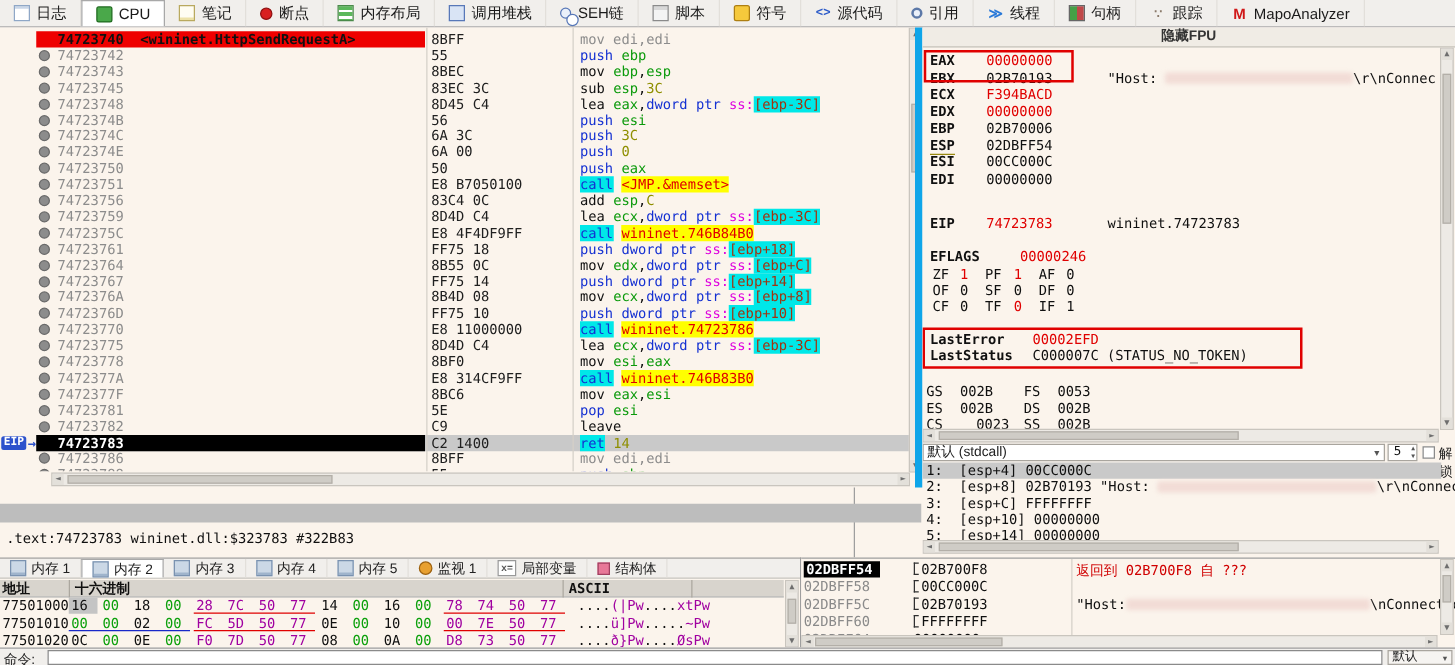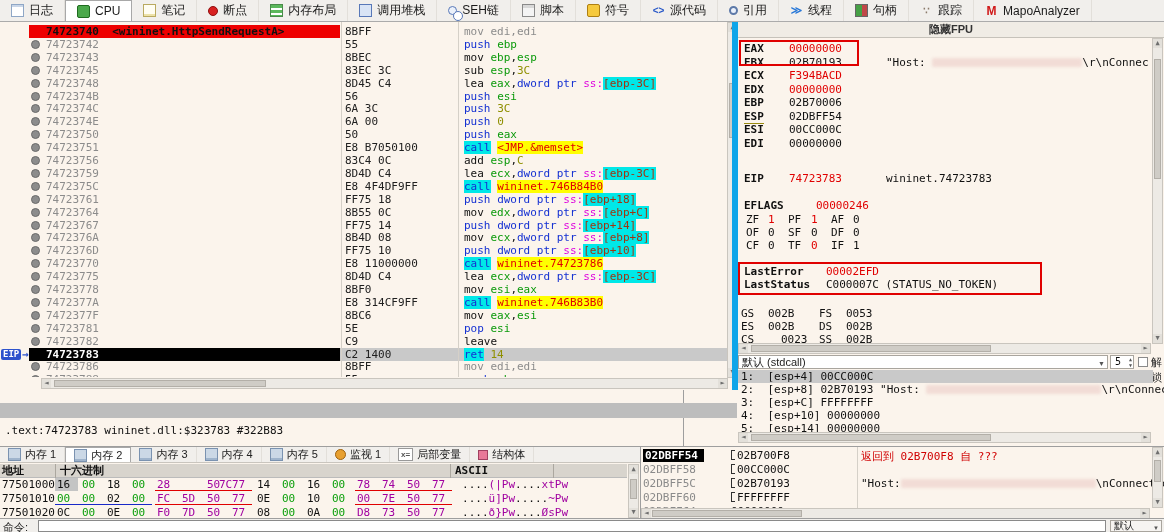--- a/index.html
+++ b/index.html
@@ -345,21 +345,21 @@
     </div>
     <div id="dump-rows">
         <div class="dumprow" style="position: absolute; left: 0px; top: 31px; width: 627px; height: 14px;">
           <span class="daddr">77501000</span>
           <div class="dsel" style="position: absolute; left: 55px; top: 0px; width: 23px; height: 13px;"></div>
           <span class="dbyte" style="position: absolute; left: 57px; top: 0px; width: 25px; height: 13px;">16</span>
           <span class="dbyte b-zero" style="position: absolute; left: 82px; top: 0px; width: 25px; height: 13px;">00</span>
           <span class="dbyte" style="position: absolute; left: 107px; top: 0px; width: 25px; height: 13px;">18</span>
           <span class="dbyte b-zero" style="position: absolute; left: 132px; top: 0px; width: 25px; height: 13px;">00</span>
           <span class="dbyte b-ptr" style="position: absolute; left: 157px; top: 0px; width: 25px; height: 13px;">28</span>
-          <span class="dbyte b-ptr" style="position: absolute; left: 182px; top: 0px; width: 25px; height: 13px; margin-left: 37px;">7C</span>
+          <span class="dbyte b-ptr" style="position: absolute; left: 182px; top: 0px; width: 25px; height: 13px;">7C</span>
           <span class="dbyte b-ptr" style="position: absolute; left: 207px; top: 0px; width: 25px; height: 13px;">50</span>
           <span class="dbyte b-ptr" style="position: absolute; left: 232px; top: 0px; width: 25px; height: 13px;">77</span>
           <div class="grpline" style="position: absolute; left: 155px; top: 12px; width: 97px; height: 0px; border-bottom-color: rgb(224, 0, 0);"></div>
           <span class="dbyte" style="position: absolute; left: 257px; top: 0px; width: 25px; height: 13px;">14</span>
           <span class="dbyte b-zero" style="position: absolute; left: 282px; top: 0px; width: 25px; height: 13px;">00</span>
           <span class="dbyte" style="position: absolute; left: 307px; top: 0px; width: 25px; height: 13px;">16</span>
           <span class="dbyte b-zero" style="position: absolute; left: 332px; top: 0px; width: 25px; height: 13px;">00</span>
           <span class="dbyte b-ptr" style="position: absolute; left: 357px; top: 0px; width: 25px; height: 13px;">78</span>
           <span class="dbyte b-ptr" style="position: absolute; left: 382px; top: 0px; width: 25px; height: 13px;">74</span>
           <span class="dbyte b-ptr" style="position: absolute; left: 407px; top: 0px; width: 25px; height: 13px;">50</span>

